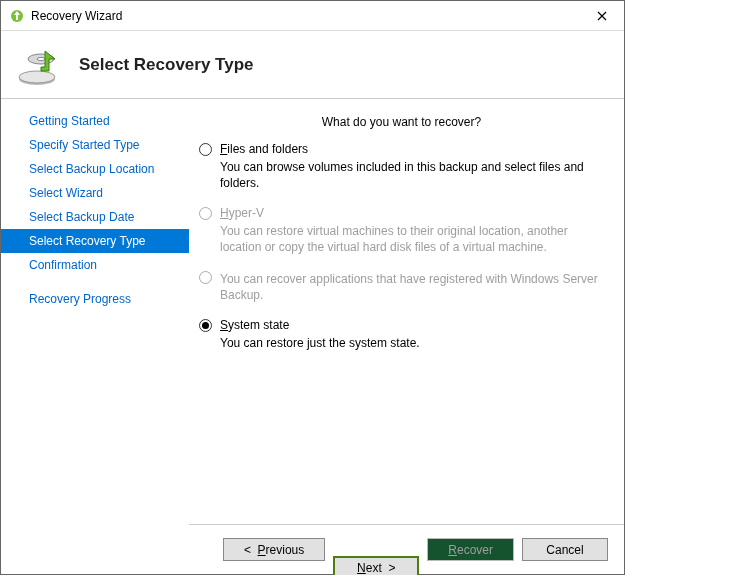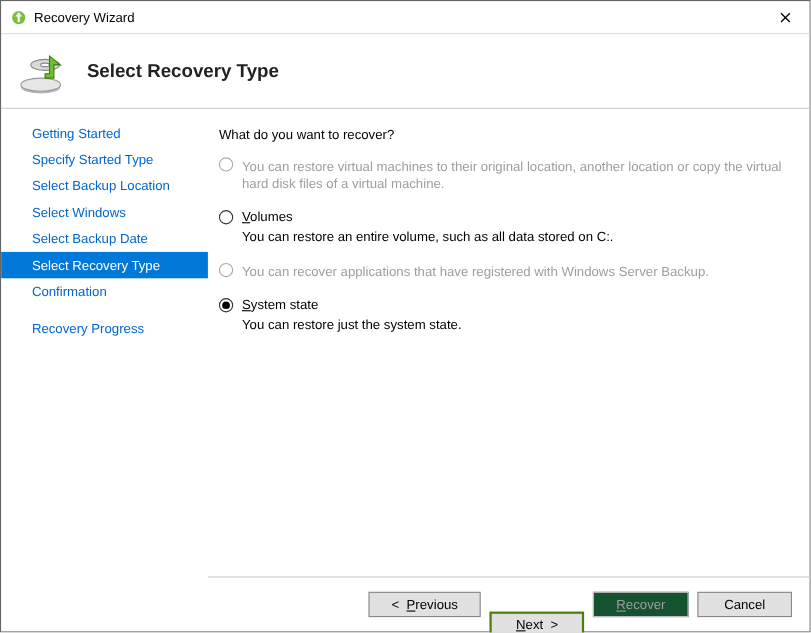--- a/index.html
+++ b/index.html
@@ -4,21 +4,21 @@
 <style>
   * { box-sizing: border-box; }
   html, body {
     margin: 0; padding: 0;
     font-family: "Segoe UI", Tahoma, sans-serif;
     font-size: 12px;
     color: #000;
     background: #fff;
   }
   .window {
-    width: 737px; height: 575px;
+    width: 625px; height: 575px;
     border: 1px solid #666;
     background: #fff;
     position: relative;
     display: flex;
     flex-direction: column;
   }
   .titlebar {
     height: 30px;
     display: flex;
     align-items: center;
@@ -63,21 +63,21 @@
   .step.active {
     background: #0078d7;
     color: #fff;
   }
   .content {
     flex: 1;
     padding: 16px 20px 0 10px;
     font-size: 12px;
     color: #000;
   }
-  .question { margin: 0 0 12px 0; }
+  .question { margin: 0 0 12px 0; text-align: center; }
   .option {
     display: flex;
     align-items: flex-start;
     margin: 0 0 14px 0;
   }
   .radio {
     width: 13px; height: 13px;
     border: 1px solid #333;
     border-radius: 50%;
     margin: 2px 8px 0 0;
@@ -168,41 +168,42 @@
     </span>
     <div class="header-title">Select Recovery Type</div>
   </div>
 
   <div class="body">
 
     <div class="sidebar" id="sidebar">
         <div class="step">Getting Started</div>
         <div class="step">Specify Started Type</div>
         <div class="step">Select Backup Location</div>
-        <div class="step">Select Windows</div>
+        <div class="step">Select Wizard</div>
         <div class="step">Select Backup Date</div>
         <div class="step active">Select Recovery Type</div>
         <div class="step">Confirmation</div>
         <div class="step" style="margin-top: 10px;">Recovery Progress</div>
       </div>
 
     <div class="content">
       <p class="question">What do you want to recover?</p>
       <div id="options">
+          <div class="option">
+            <span class="radio"></span>
+            <div class="opt-text">
+              <div class="opt-label"><span class="ul">F</span>iles and folders</div>
+              <div class="opt-desc">You can browse volumes included in this backup and select files and folders.</div>
+            </div>
+          </div>
           <div class="option disabled">
             <span class="radio"></span>
             <div class="opt-text">
+              <div class="opt-label"><span class="ul">H</span>yper-V</div>
               <div class="opt-desc">You can restore virtual machines to their original location, another location or copy the virtual hard disk files of a virtual machine.</div>
-            </div>
-          </div>
-          <div class="option">
-            <span class="radio"></span>
-            <div class="opt-text">
-              <div class="opt-label"><span class="ul">V</span>olumes</div>
-              <div class="opt-desc">You can restore an entire volume, such as all data stored on C:.</div>
             </div>
           </div>
           <div class="option disabled">
             <span class="radio"></span>
             <div class="opt-text">
               <div class="opt-desc">You can recover applications that have registered with Windows Server Backup.</div>
             </div>
           </div>
           <div class="option">
             <span class="radio selected"></span>

